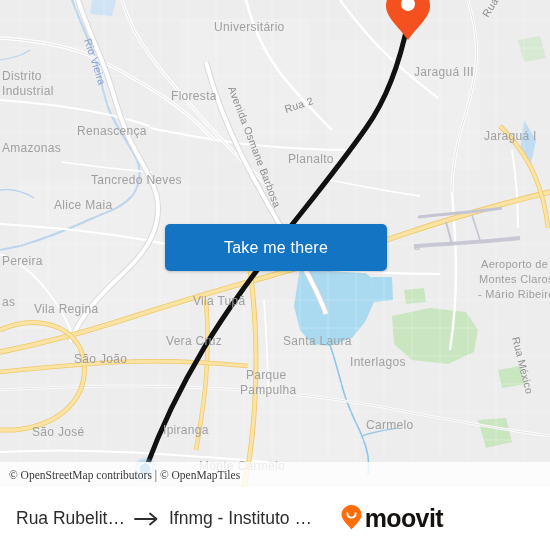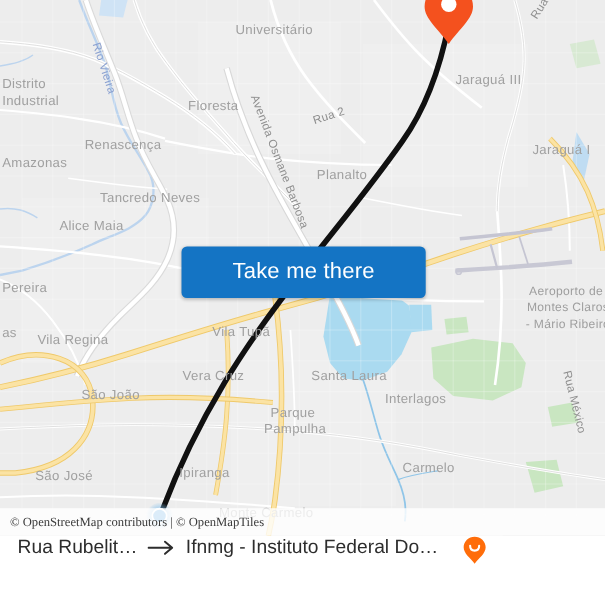--- a/index.html
+++ b/index.html
@@ -86,39 +86,39 @@
   #take-me-there {
     position: absolute;
     left: 165px;
     top: 224px;
     width: 222px;
     height: 47px;
     background: #1474c4;
     border: none;
     border-radius: 5px;
     color: #ffffff;
-    font-size: 20px;
+    font-size: 16px;
     font-family: "Liberation Sans", sans-serif;
     letter-spacing: 0.2px;
     cursor: pointer;
     box-shadow: 0 1px 3px rgba(0,0,0,0.22);
     z-index: 25;
     padding: 0;
   }
 
   
   #bottom-bar {
     position: absolute;
     left: 0;
     top: 487px;
     width: 457px;
     height: 63px;
     background: #ffffff;
     display: flex;
-    align-items: flex-start;
+    align-items: center;
     box-sizing: border-box;
     padding: 0 14px 0 16px;
     z-index: 40;
     gap: 11px;
   }
   #route-summary {
     display: flex;
     align-items: center;
     flex: 1;
     min-width: 0;
@@ -400,16 +400,17 @@
     </div>
 
     <div id="moovit-logo">
       <span>
         <svg width="23" height="26" viewBox="0 0 23 26" aria-hidden="true">
           <path d="M11.5 1 C6 1, 1.5 5.3, 1.5 10.6 C1.5 16.2, 7.5 20.4, 11.5 25.4
                    C15.5 20.4, 21.5 16.2, 21.5 10.6 C21.5 5.3, 17 1, 11.5 1 Z" fill="#ff6d0a"></path>
           <path d="M7.4 9.2 C7.4 12, 9.2 13.6, 11.5 13.6 C13.8 13.6, 15.6 12, 15.6 9.2" fill="none" stroke="#ffffff" stroke-width="1.9" stroke-linecap="round"></path>
         </svg>
       </span>
+      <span id="moovit-wordmark">moovit</span>
     </div>
   </div>
 
 </div>
 
 </body></html>

